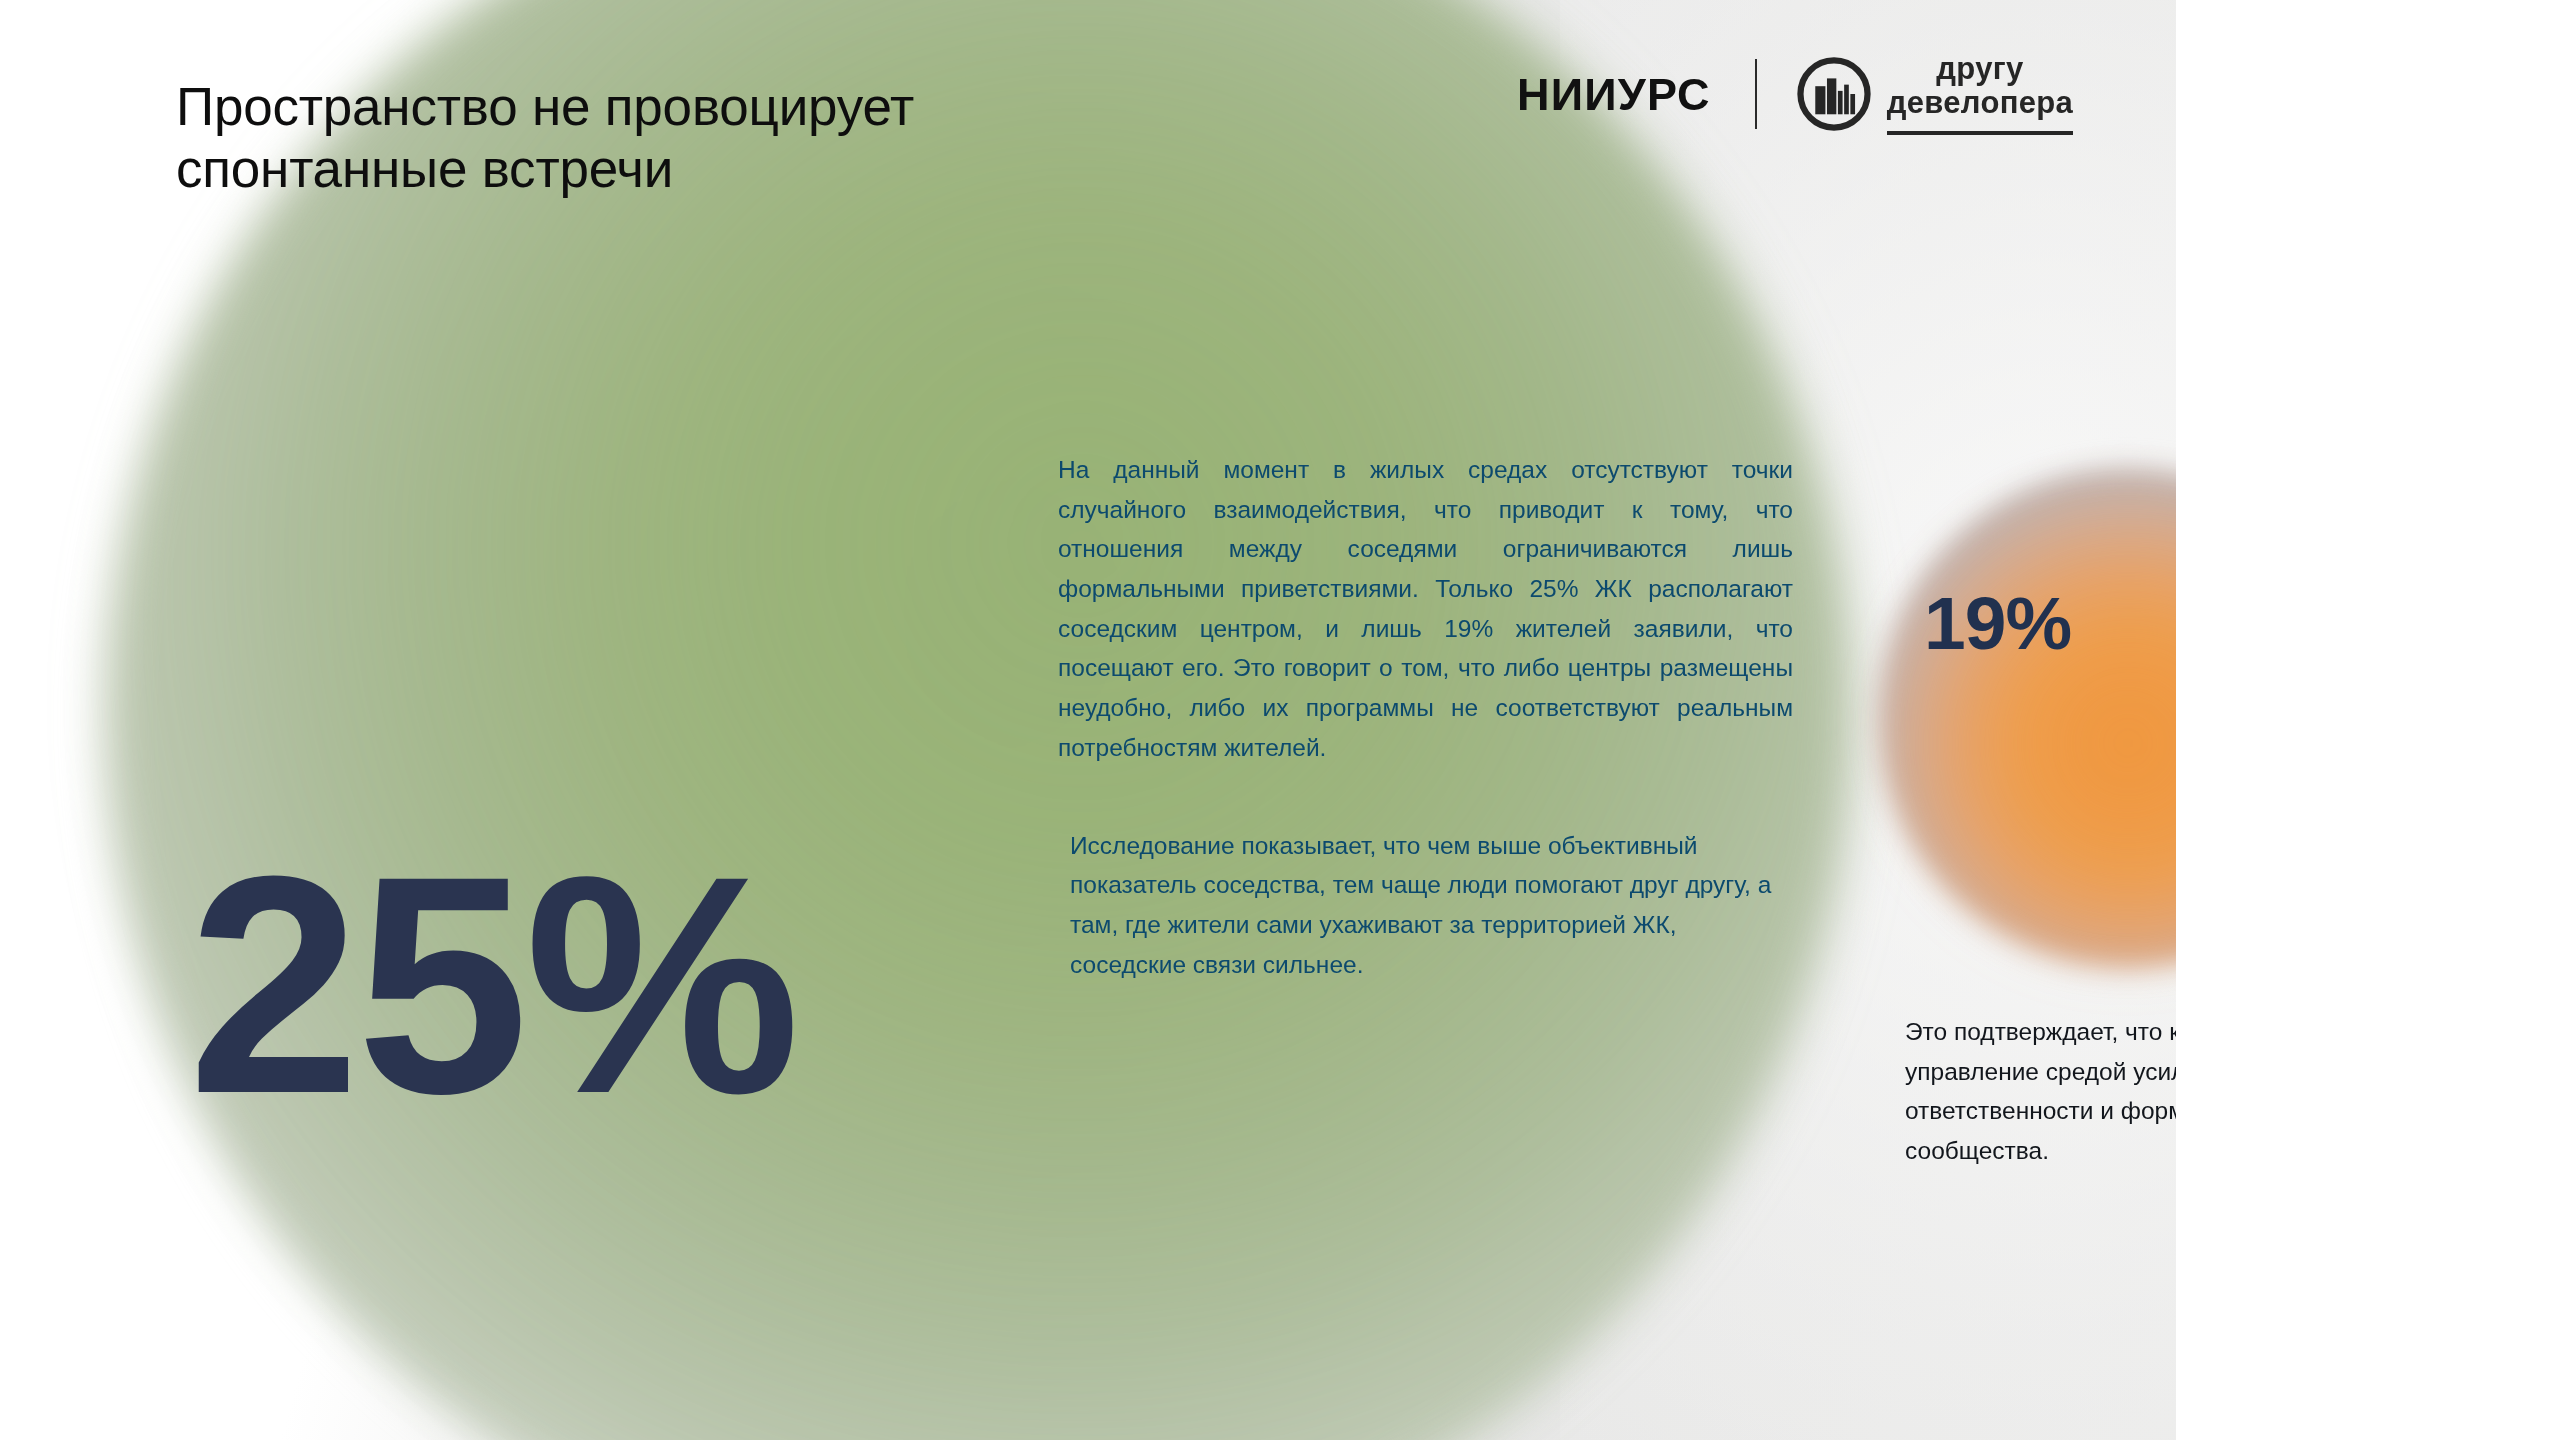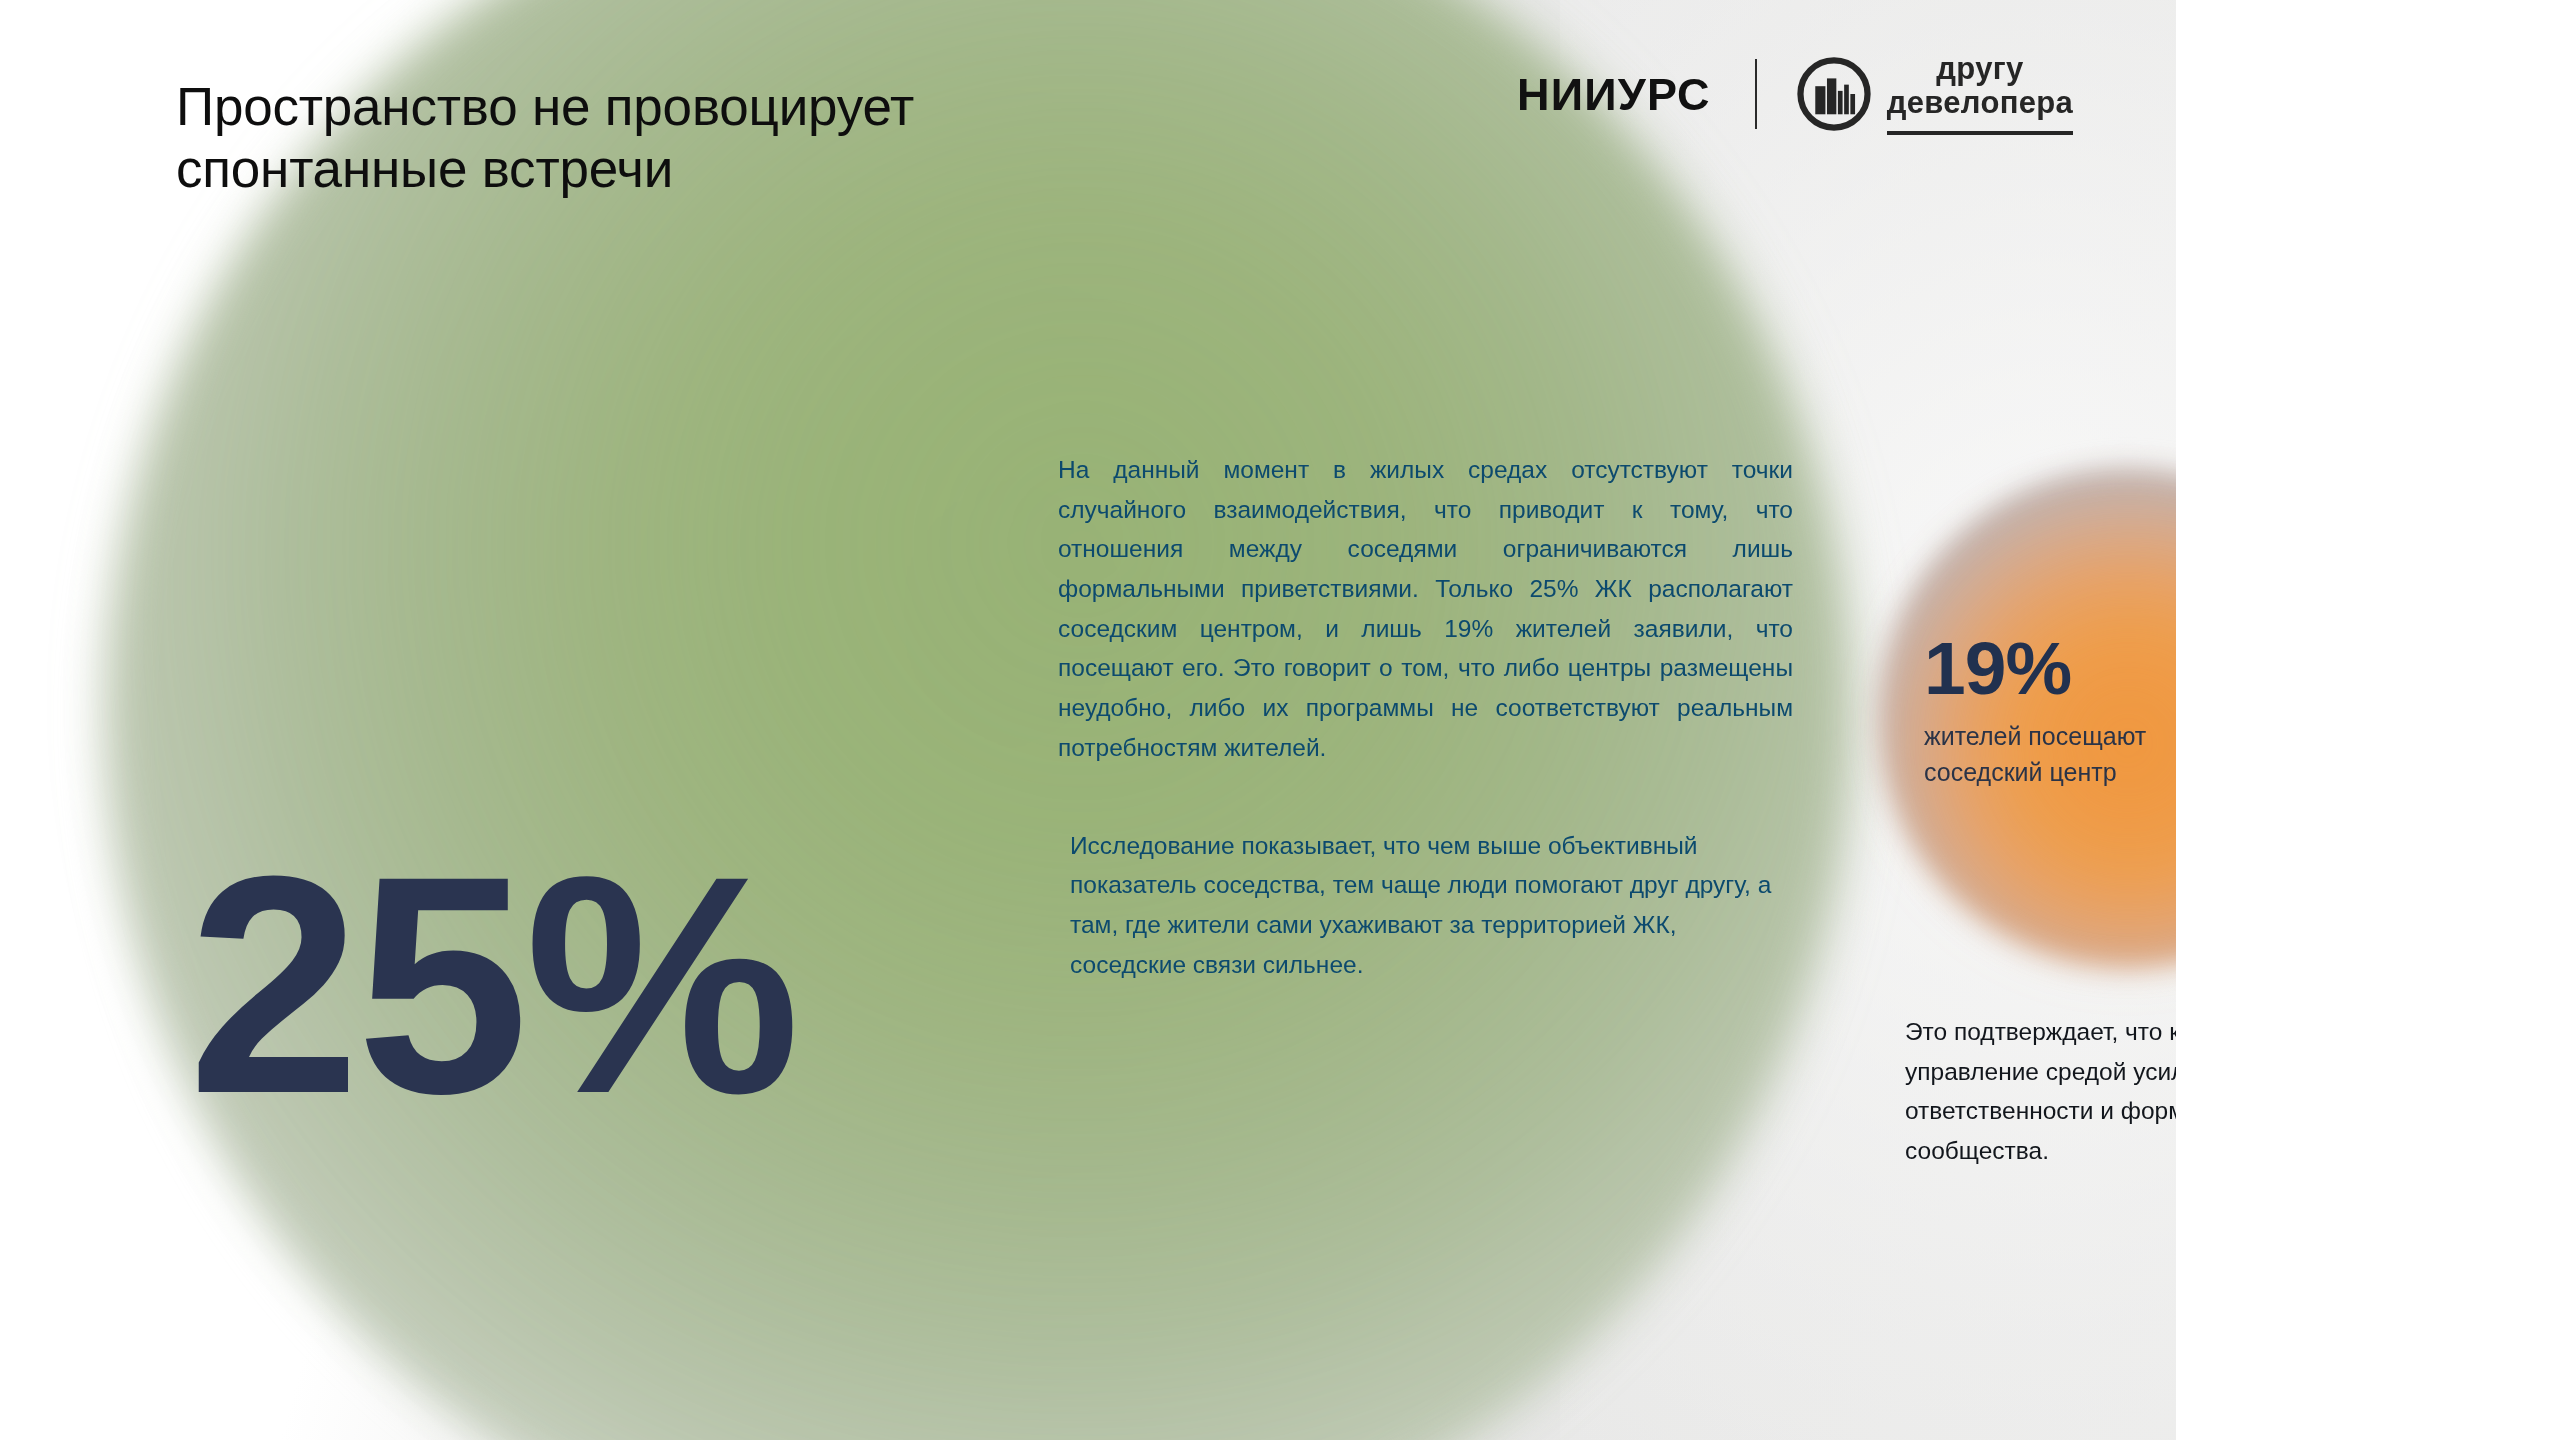--- a/index.html
+++ b/index.html
@@ -240,21 +240,20 @@
     margin-left: 12px;
   }
 
   
 
   .stat-19 {
     position: absolute;
     left: 1924px;
     top: 586px;
     width: 430px;
-    margin-top: 45px;
   }
 
   .stat-19-value {
     font-size: 75px;
     font-weight: 700;
     color: #21314f;
     line-height: 1;
     letter-spacing: -1px;
   }
 
@@ -324,21 +323,19 @@
 
   <div class="big-stat">25%</div>
 
   <div class="body-col">
     <p class="body-p justified">На данный момент в жилых средах отсутствуют точки случайного взаимодействия, что приводит к тому, что отношения между соседями ограничиваются лишь формальными приветствиями. Только 25% ЖК располагают соседским центром, и лишь 19% жителей заявили, что посещают его. Это говорит о том, что либо центры размещены неудобно, либо их программы не соответствуют реальным потребностям жителей.</p>
     <p class="body-p">Исследование показывает, что чем выше объективный показатель соседства, тем чаще люди помогают друг другу, а там, где жители сами ухаживают за территорией ЖК, соседские связи сильнее.</p>
   </div>
 
   <div class="stat-19">
     <div class="stat-19-value">19%</div>
-    <div class="stat-19-label">жителей посещают
-соседский центр</div>
   </div>
 
   <div class="right-col">
     <p>Это подтверждает, что коллективное управление средой усиливает чувство ответственности и формирует локальные сообщества.</p>
   </div>
 
 </div>
 
 </body></html>

